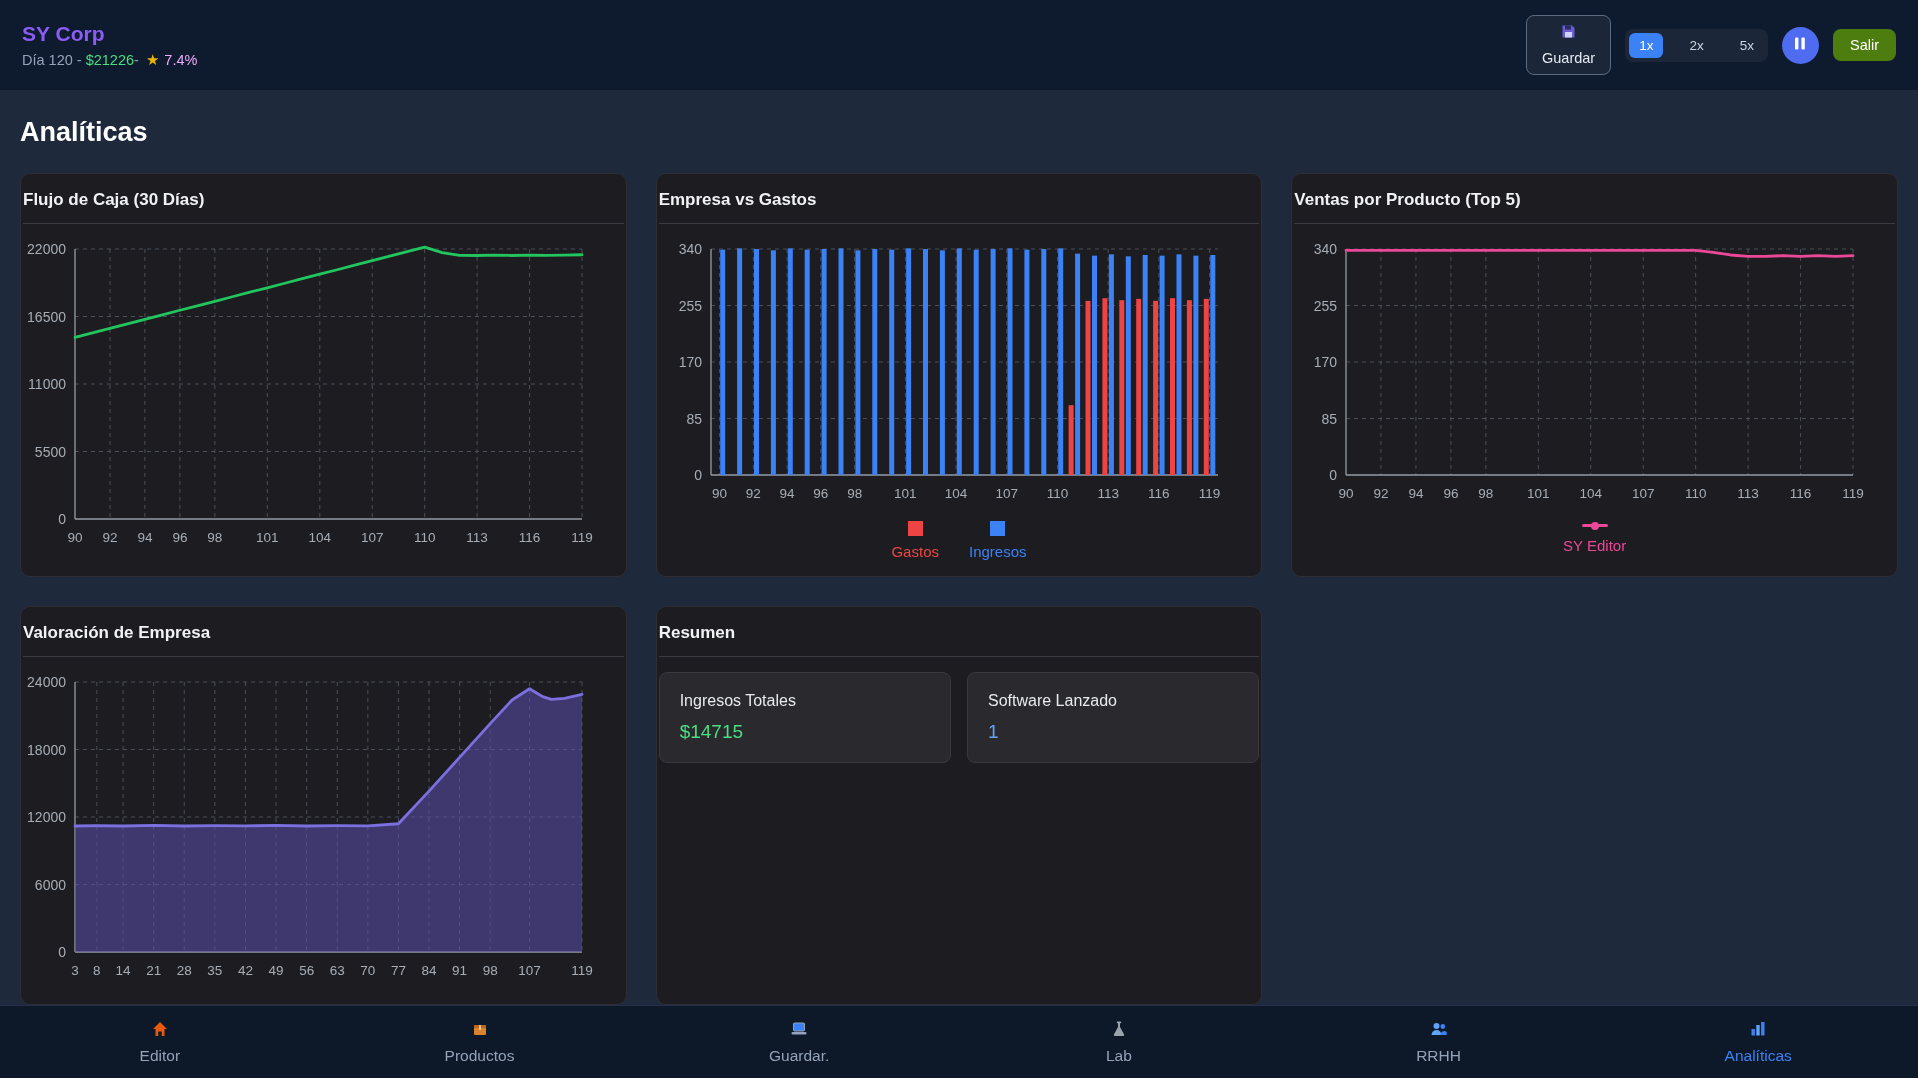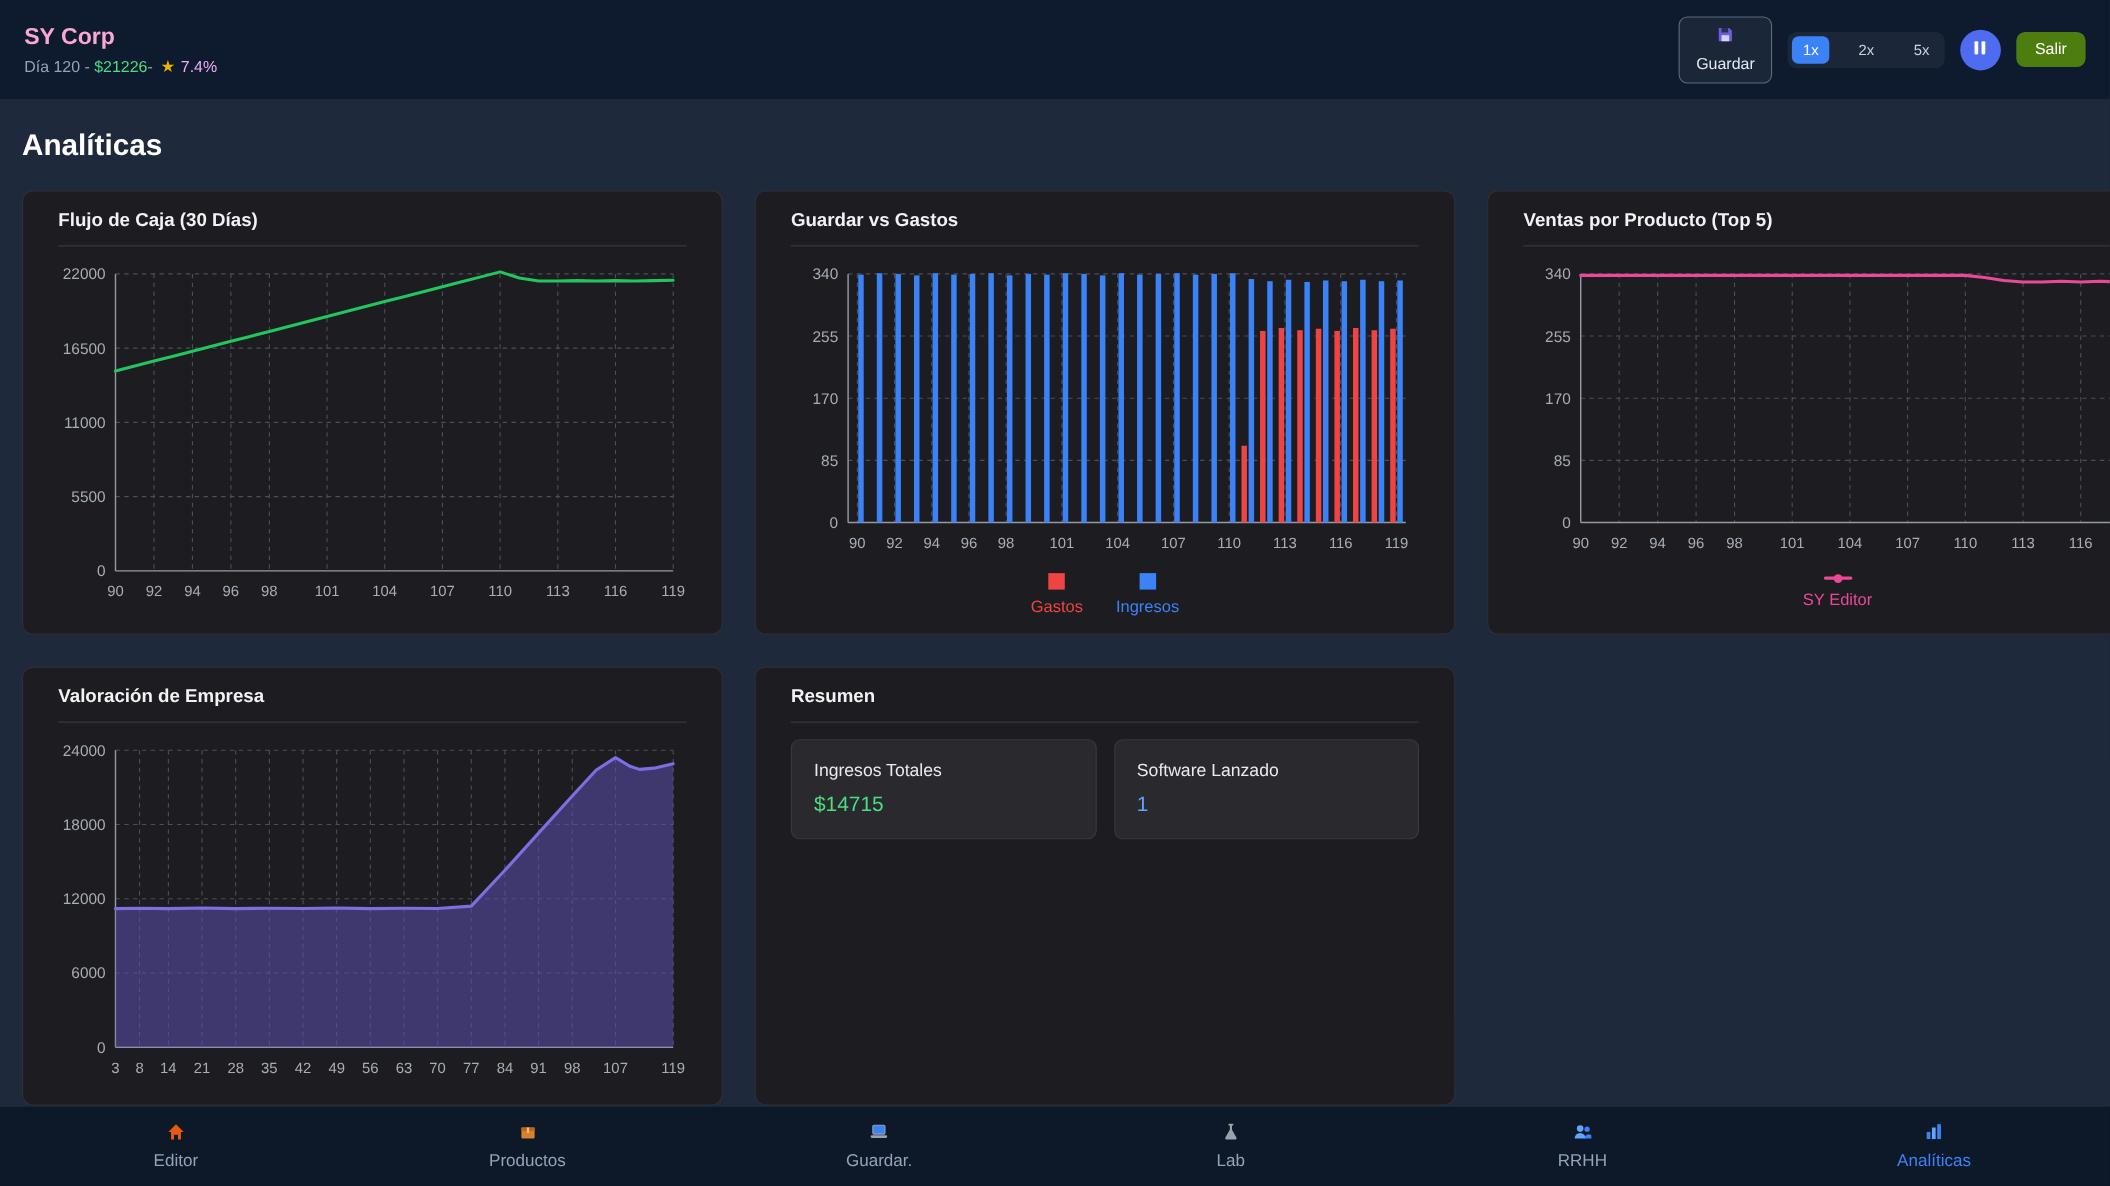--- a/index.html
+++ b/index.html
@@ -10,21 +10,21 @@
     color: #e5e7eb;
   }
   [data-interactable="true"] { cursor: pointer; flex-direction: column; }
 
   
   header {
     height: 90px; background: #0e1a2d;
     display: flex; align-items: center; justify-content: space-between;
     padding: 0 22px;
   }
-  .company-name { color: #f9a8d4; font-size: 21px; font-weight: bold; margin-bottom: 5px; }
+  .company-name { color: #8b5cf6; font-size: 21px; font-weight: bold; margin-bottom: 5px; }
   .company-status { font-size: 14.5px; color: #94a3b8; }
   .company-status .cash { color: #4ade80; }
   .company-status .sep { color: #94a3b8; }
   .company-status .star { color: #eab308; margin-left: 7px; font-size: 15px; }
   .company-status .rating { color: #f0abfc; margin-left: 5px; }
 
   .header-actions { display: flex; align-items: center; gap: 14px; }
   .btn-save {
     display: flex; align-items: center; gap: 8px;
     background: #1b2638; border: 1px solid #5b6b82; border-radius: 8px;
@@ -51,21 +51,21 @@
   
   main { padding: 0 20px; }
   h1 { font-size: 27px; font-weight: bold; color: #ffffff; margin: 27px 0 25px 0; }
 
   .grid {
     display: grid; grid-template-columns: repeat(3, 1fr); gap: 29px;
     align-items: stretch;
   }
   .card {
     background: #1d1d21; border: 1px solid #2e2e34; border-radius: 10px;
-    padding: 16px 32px;
+    padding: 16px 2px;
   }
   .card-title {
     font-size: 17px; font-weight: bold; color: #f1f2f4;
     padding-bottom: 13px; border-bottom: 1px solid #3a3a42; margin-bottom: 15px;
   }
   svg.chart { display: block; font-family: inherit; }
 
   .legend { display: flex; justify-content: center; align-items: center; gap: 30px; margin-top: 10px; font-size: 15px; }
   .legend-item { display: inline-flex; align-items: center; gap: 7px; }
   .legend .sw { width: 15px; height: 15px; display: inline-block; }
@@ -170,21 +170,21 @@
           <text x="506.55172413793105" y="303" text-anchor="middle" fill="#a7adb6" font-size="13.5">116</text>
           <line x1="559" y1="10" x2="559" y2="280" stroke="#4b4f58" stroke-width="1" stroke-dasharray="4 4"></line>
           <text x="559" y="303" text-anchor="middle" fill="#a7adb6" font-size="13.5">119</text>
           <line x1="52" y1="10" x2="52" y2="280" stroke="#959ba5" stroke-width="1.3"></line>
           <line x1="52" y1="280" x2="559" y2="280" stroke="#959ba5" stroke-width="1.3"></line>
           <polyline points="52,98.36363636363637 69.48275862068965,93.82272727272726 86.9655172413793,89.28181818181818 104.44827586206897,84.86363636363635 121.93103448275862,80.32272727272729 139.41379310344828,75.78181818181818 156.89655172413794,71.2409090909091 174.3793103448276,66.82272727272726 191.86206896551724,62.28181818181818 209.3448275862069,57.74090909090907 226.82758620689657,53.20000000000002 244.3103448275862,48.78181818181818 261.7931034482759,44.2409090909091 279.2758620689655,39.69999999999999 296.7586206896552,35.15909090909091 314.2413793103448,30.74090909090907 331.7241379310345,26.200000000000017 349.2068965517241,21.659090909090935 366.6896551724138,17.118181818181824 384.17241379310343,12.699999999999989 401.65517241379314,8.159090909090878 419.13793103448273,13.681818181818187 436.6206896551724,16.381818181818176 454.1034482758621,16.50454545454545 471.58620689655174,16.136363636363626 489.06896551724134,16.50454545454545 506.55172413793105,16.136363636363626 524.0344827586207,16.381818181818176 541.5172413793103,16.136363636363626 559,15.768181818181802" fill="none" stroke="#22c55e" stroke-width="2.8" stroke-linejoin="round" stroke-linecap="round"></polyline>
         </svg>
     </div>
 
     <div class="card" data-interactable="false">
-      <h2 class="card-title" data-interactable="false">Guardar vs Gastos</h2>
+      <h2 class="card-title" data-interactable="false">Empresa vs Gastos</h2>
       <svg class="chart" id="chart-1" width="571" height="272" data-interactable="false">
           <text x="43" y="241" text-anchor="end" fill="#a7adb6" font-size="14">0</text>
           <line x1="52" y1="179.5" x2="559" y2="179.5" stroke="#4b4f58" stroke-width="1" stroke-dasharray="4 4"></line>
           <text x="43" y="184.5" text-anchor="end" fill="#a7adb6" font-size="14">85</text>
           <line x1="52" y1="123" x2="559" y2="123" stroke="#4b4f58" stroke-width="1" stroke-dasharray="4 4"></line>
           <text x="43" y="128" text-anchor="end" fill="#a7adb6" font-size="14">170</text>
           <line x1="52" y1="66.5" x2="559" y2="66.5" stroke="#4b4f58" stroke-width="1" stroke-dasharray="4 4"></line>
           <text x="43" y="71.5" text-anchor="end" fill="#a7adb6" font-size="14">255</text>
           <line x1="52" y1="10" x2="559" y2="10" stroke="#4b4f58" stroke-width="1" stroke-dasharray="4 4"></line>
           <text x="43" y="15" text-anchor="end" fill="#a7adb6" font-size="14">340</text>

